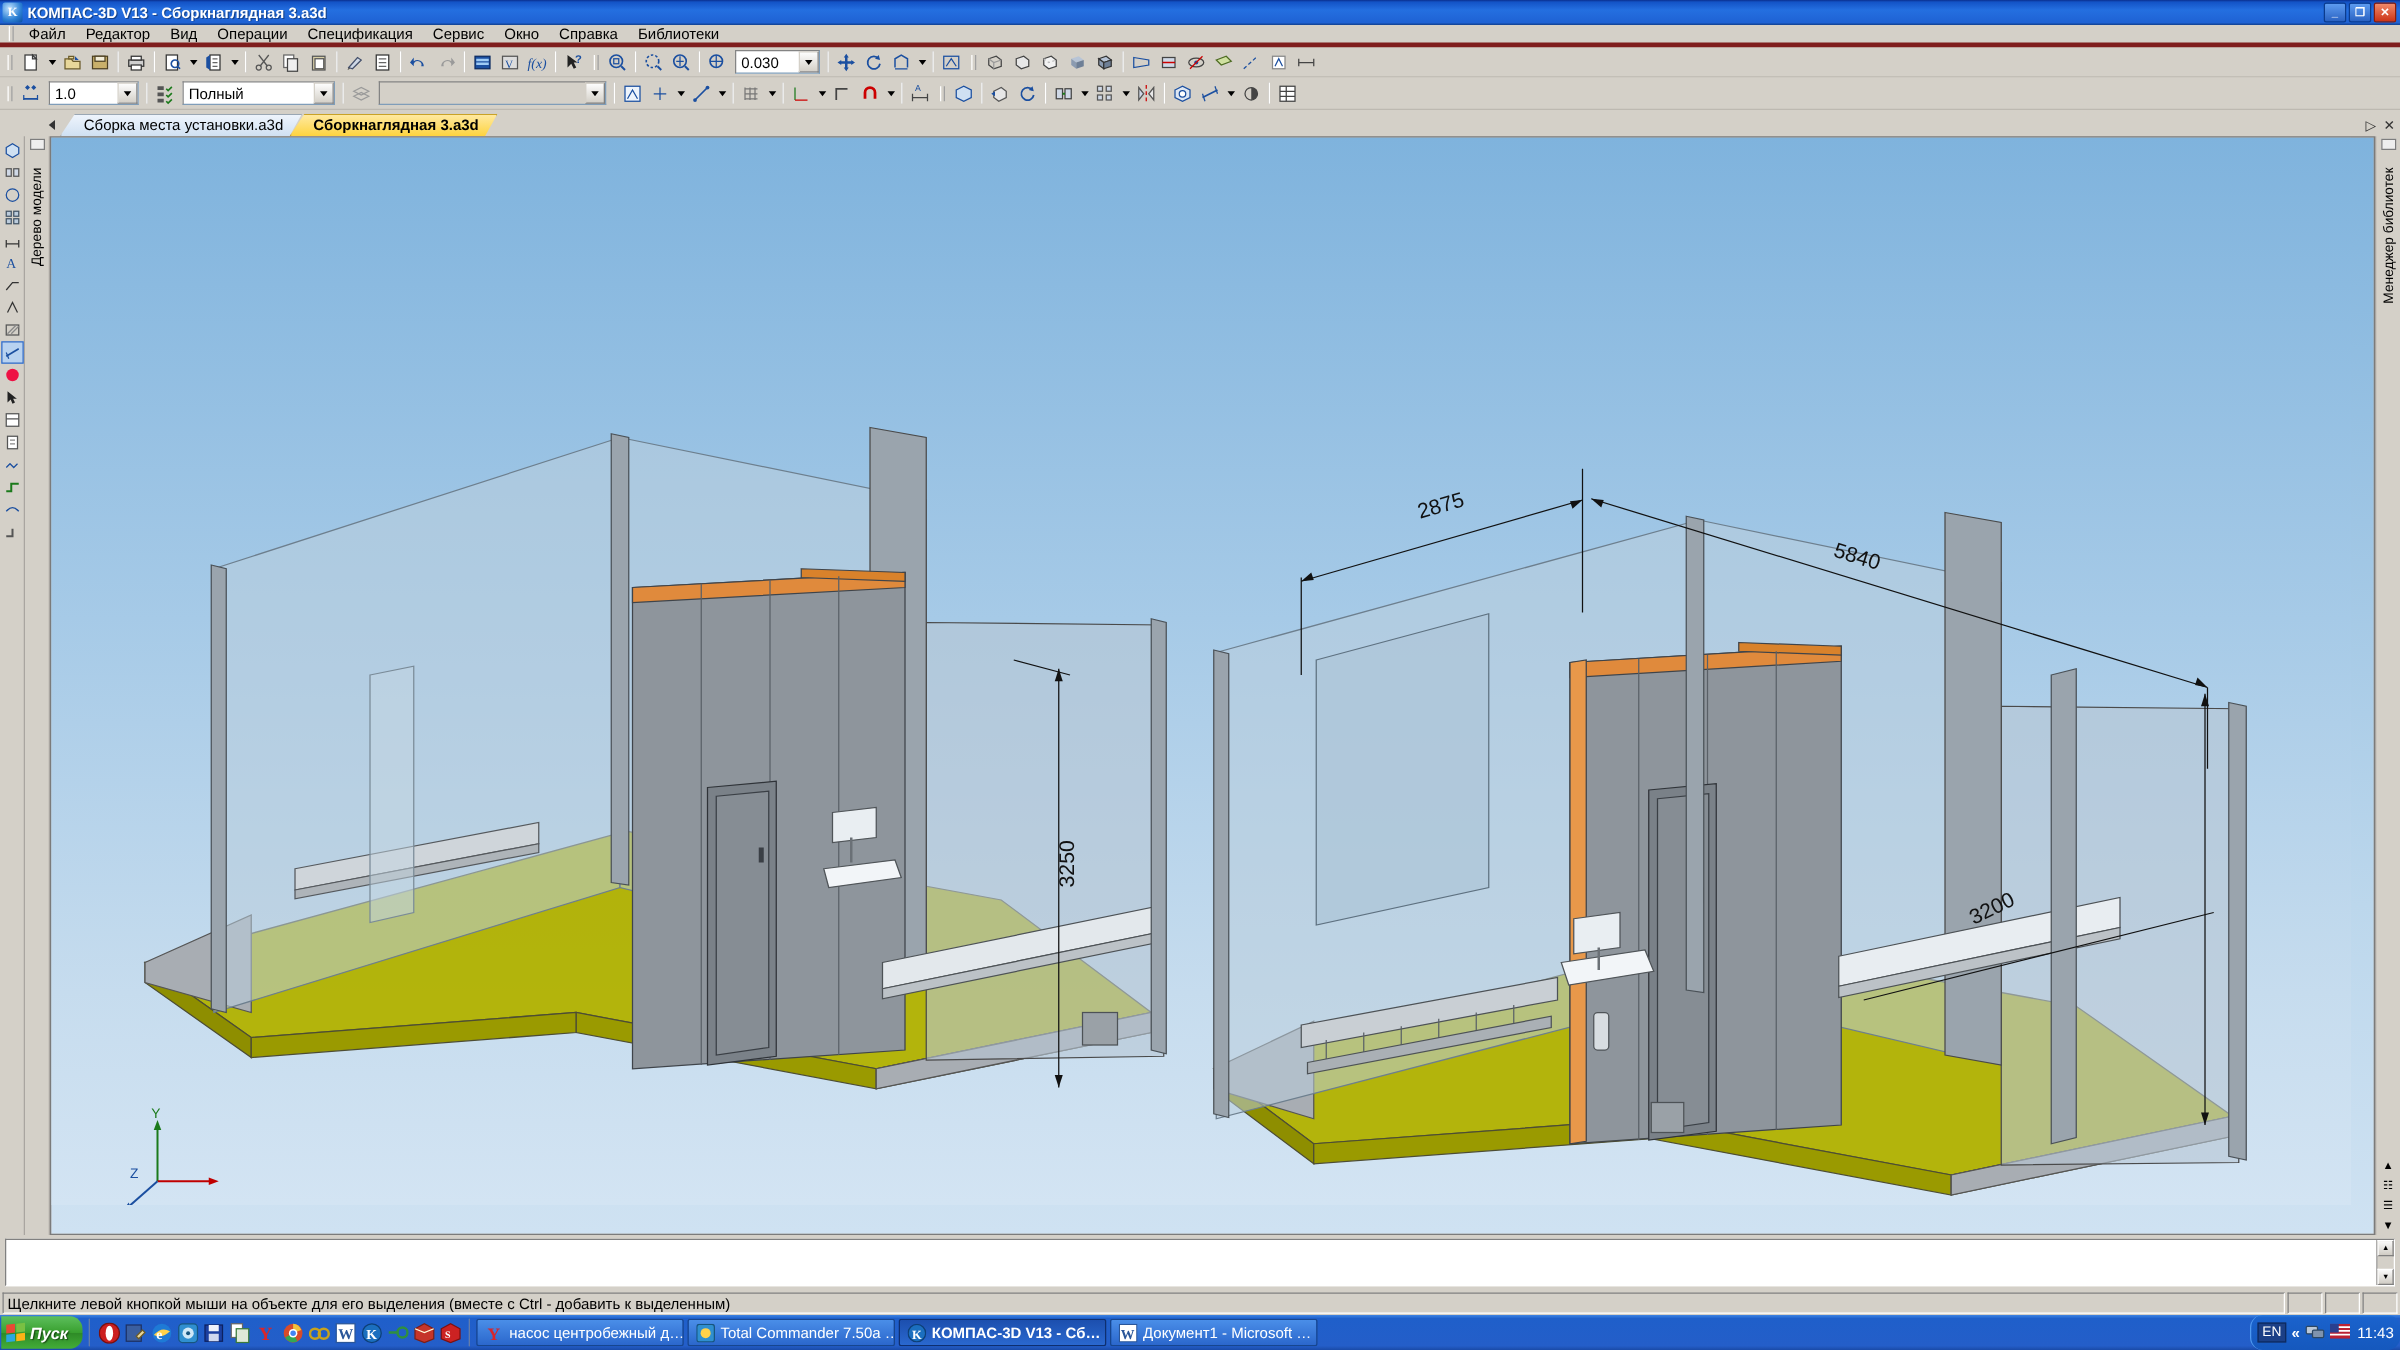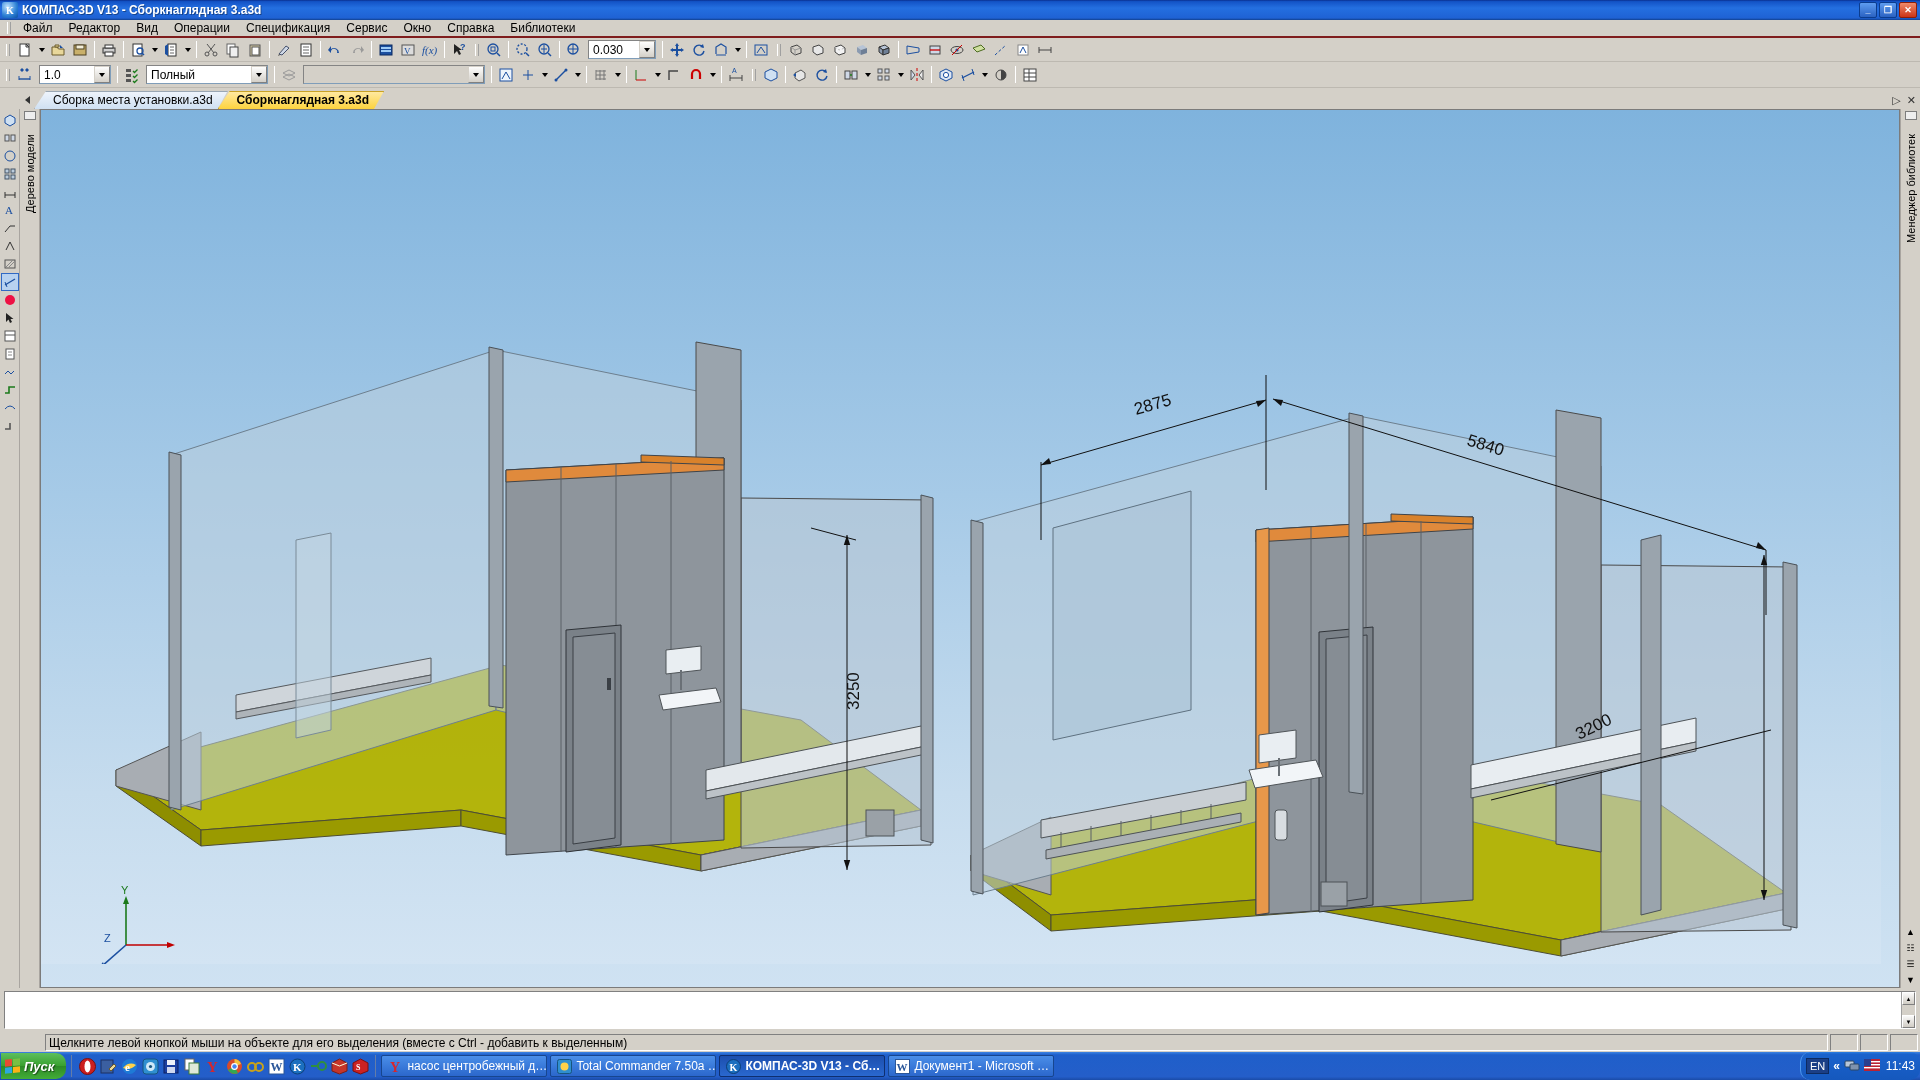--- a/index.html
+++ b/index.html
@@ -31,21 +31,21 @@
   .tb-btn {
     width:18px; height:16px; background:linear-gradient(to bottom,#5e9cf0,#2a62c2);
     border:1px solid #0b3c8e; border-radius:2px; color:#fff;
     font-size:9px; line-height:14px; text-align:center; font-family:"Liberation Sans",sans-serif;
   }
   .tb-btn.close { background:linear-gradient(to bottom,#f08a6a,#cc3417); border-color:#8d1d08; }
 
   
   .menubar {
     height:18px; flex:0 0 18px; background:#d4d0c8; display:flex; align-items:center;
-    border-bottom:2px solid #7f1d1d; padding-left:2px;
+    border-bottom:4px solid #7f1d1d; padding-left:2px;
   }
   .grip { width:7px; height:14px; margin:0 3px; position:relative; flex:0 0 7px; }
   .grip:before {
     content:""; position:absolute; left:2px; top:1px; width:2px; height:12px;
     border-left:1px solid #fff; border-right:1px solid #a0a0a0;
   }
   .menu-item { padding:1px 8px; font-size:12px; color:#000; white-space:nowrap; cursor:default; }
 
   
   .toolbar {
@@ -72,21 +72,21 @@
     width:16px; height:17px; background:linear-gradient(to bottom,#fdfdfd,#d4d0c8);
     border:1px solid #d4d0c8; border-right-color:#808080; border-bottom-color:#808080;
     display:flex; align-items:center; justify-content:center; margin-right:0px;
   }
   .combo .cbtn:after { content:""; border-left:3px solid transparent; border-right:3px solid transparent; border-top:4px solid #000; }
   .combo.disabled { background:#d4d0c8; color:#808080; }
 
   
   .tabstrip {
     flex:0 0 21px; height:21px; background:#d4d0c8; display:flex; align-items:flex-end;
-    padding-left:20px; position:relative;
+    padding-left:34px; position:relative;
   }
   .tab-nav { width:14px; height:17px; display:flex; align-items:center; justify-content:center; margin-bottom:1px; }
   .tab-nav:after { content:""; border-top:4px solid transparent; border-bottom:4px solid transparent; border-right:5px solid #333; }
   .tab {
     height:18px; line-height:17px; padding:0 14px 0 18px; font-size:12px;
     background:linear-gradient(to bottom,#eef4fc,#cfe0f2);
     border:1px solid #9aa7b4; border-bottom:none;
     margin-right:-10px; position:relative;
     clip-path: polygon(12px 0, 100% 0, calc(100% - 10px) 100%, 0% 100%);
     white-space:nowrap;
@@ -145,21 +145,21 @@
     background:#d4d0c8; border-left:1px solid #a0a0a0;
     display:flex; flex-direction:column; justify-content:space-between;
   }
   .sbtn { width:13px; height:13px; background:linear-gradient(to bottom,#fafafa,#d0ccc4);
           border:1px solid #fff; border-right-color:#808080; border-bottom-color:#808080;
           display:flex; align-items:center; justify-content:center; font-size:6px;}
 
   
   .statusbar {
     flex:0 0 20px; height:20px; background:#d4d0c8; display:flex; align-items:center;
-    padding:0 2px; gap:2px;margin-left:43px;
+    padding:0 2px; gap:2px;
   }
   .status-text {
     flex:1; height:17px; line-height:16px; font-size:12px; padding-left:3px;
     border:1px solid #808080; border-right-color:#fff; border-bottom-color:#fff;
     white-space:nowrap; overflow:hidden; background:#d4d0c8;
   }
   .status-cell { width:28px; height:17px; border:1px solid #808080; border-right-color:#fff; border-bottom-color:#fff; }
 
   
   .taskbar {

